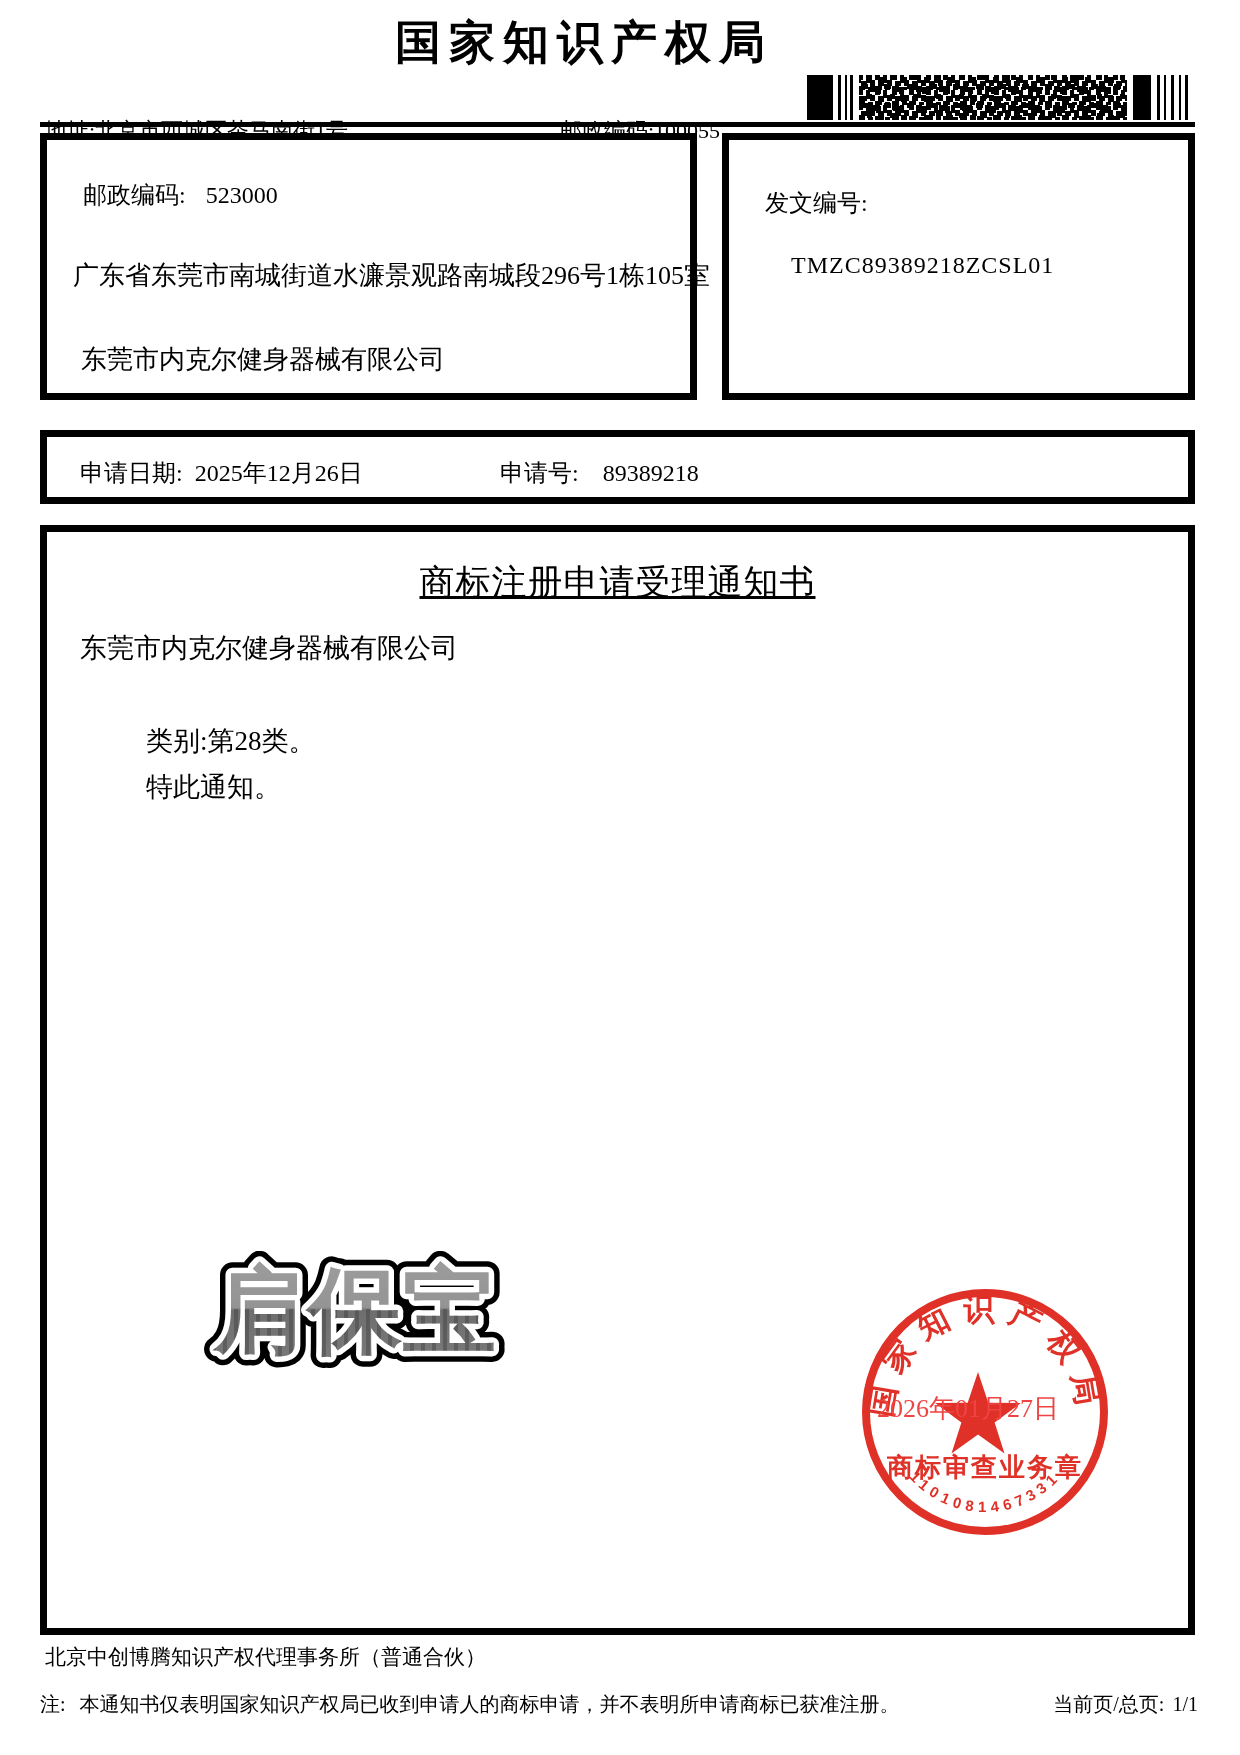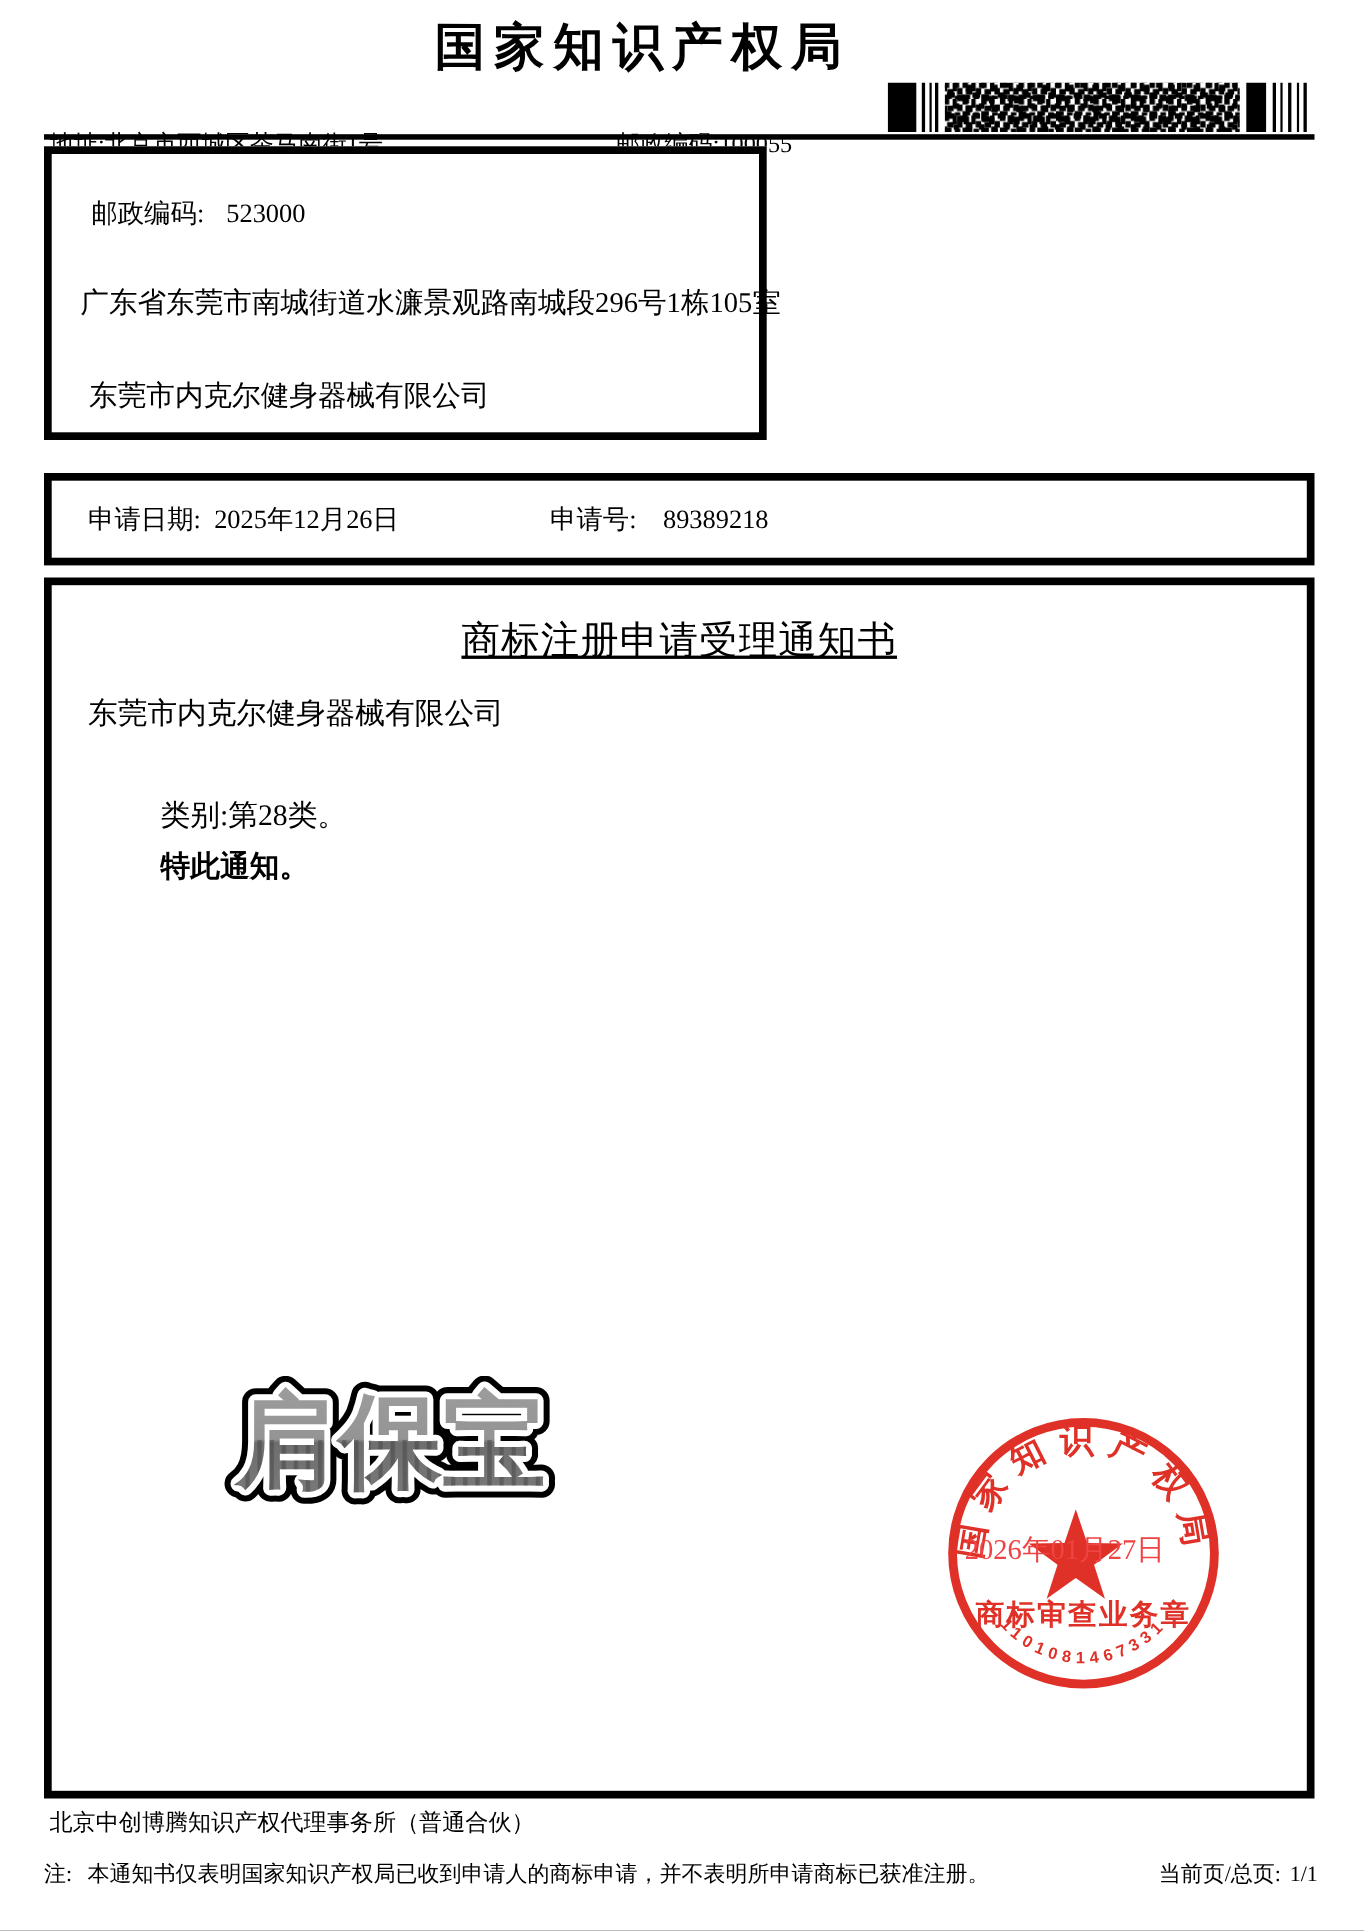--- a/index.html
+++ b/index.html
@@ -24,21 +24,21 @@
   .hdr-line{font-size:22px;line-height:26px;top:82px;margin-top:36px;}
   .hdr-addr{left:45px;}
   .hdr-post{left:560px;}
   .barcode{left:807px;top:75px;width:383px;height:45px;}
   .hr-sep{left:40px;top:122px;width:1155px;height:5px;background:#000;}
 
   
   .box{position:absolute;border:7px solid #000;box-sizing:border-box;background:#fff;}
   .box-recipient{left:40px;top:133px;width:657px;height:267px;}
   .box-dispatch{left:722px;top:133px;width:473px;height:267px;}
-  .box-appline{left:40px;top:430px;width:1155px;height:84px;}
+  .box-appline{left:40px;top:430px;width:1155px;height:74px;}
   .box-main{left:40px;top:525px;width:1155px;height:1110px;}
 
   .fs24{font-size:24px;line-height:30px;}
   .fs26{font-size:26px;line-height:32px;}
   .fs27{font-size:27px;line-height:33px;}
 
   .rcpt-post{left:36px;top:40px;}
   .rcpt-post .val{margin-left:20px;}
   .rcpt-addr{left:26px;top:120px;}
   .rcpt-comp{left:34px;top:204px;}
@@ -51,21 +51,21 @@
   .app-no{left:453px;top:21px;}
   .app-no .val{margin-left:24px;}
 
   .notice-title{
     left:0;width:1141px;top:30px;text-align:center;
     font-size:35px;line-height:42px;letter-spacing:1px;text-decoration:underline;
   }
   .addressee{left:33px;top:100px;}
   .body1{left:99px;top:147px;}
   .body2{left:99px;top:193px;}
-  .body3{left:99px;top:239px;font-weight:bold;}
+  .body3{left:99px;top:239px;}
 
   .tm-logo{left:143px;top:719px;width:330px;height:120px;}
   .stamp{left:803px;top:745px;width:270px;height:270px;}
   .stamp-date{left:830px;top:862px;font-size:26px;line-height:30px;color:#ef4444;z-index:5;}
 
   
   .agent-line{left:45px;top:1645px;font-size:21px;line-height:25px;}
   .note-line{left:40px;top:1692px;font-size:20px;line-height:25px;}
   .note-line .note-label{margin-right:14px;}
   .page-ind{right:42px;top:1692px;font-size:20px;line-height:25px;}
@@ -117,20 +117,24 @@
   <div class="abs hr-sep"></div>
 
   <div class="box box-recipient">
     <div class="abs fs24 rcpt-post">
       <span>邮政编码:</span><span class="val">523000</span>
     </div>
     <div class="abs fs26 rcpt-addr">广东省东莞市南城街道水濂景观路南城段296号1栋105室</div>
     <div class="abs fs26 rcpt-comp">东莞市内克尔健身器械有限公司</div>
   </div>
 
+  <div class="box box-dispatch">
+    <div class="abs fs24 disp-label">发文编号:</div>
+    <div class="abs fs24 disp-value">TMZC89389218ZCSL01</div>
+  </div>
 
   <div class="box box-appline">
     <div class="abs fs24 app-date">
       <span>申请日期:</span><span class="val">2025年12月26日</span>
     </div>
     <div class="abs fs24 app-no">
       <span>申请号:</span><span class="val">89389218</span>
     </div>
   </div>
 

